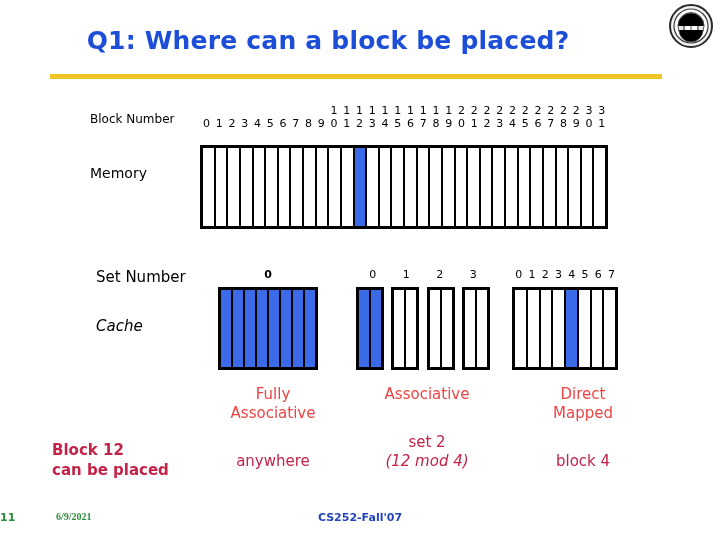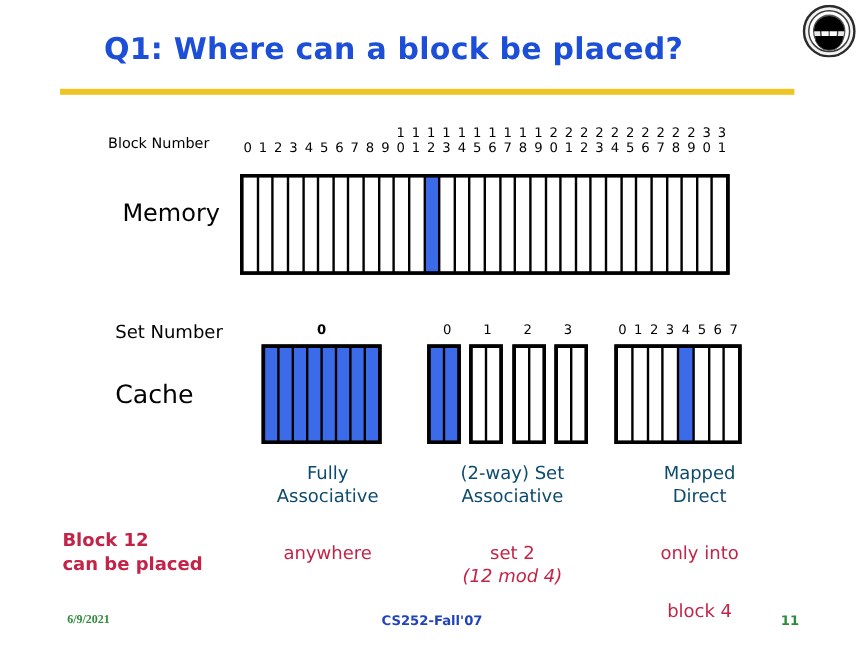--- a/index.html
+++ b/index.html
@@ -20,23 +20,23 @@
   }
   #seal{
     position:absolute;left:668px;top:4px;width:46px;height:44px;
   }
   
   .row-label{
     position:absolute;color:#000;white-space:nowrap;
     font-family:"DejaVu Sans","Liberation Sans",sans-serif;
   }
   #label-block-number{left:90px;top:112px;font-size:12px;}
-  #label-memory{left:102px;top:165px;font-size:20px;}
+  #label-memory{left:90px;top:165px;font-size:14px;}
   #label-set-number{left:96px;top:268px;font-size:15px;}
-  #label-cache{left:96px;top:317px;font-size:21px;}
+  #label-cache{left:96px;top:317px;font-size:15px;font-style:italic;}
 
   
   #blocknum-strip{
     position:absolute;left:200px;top:104px;width:408px;height:40px;
   }
   #blocknum-strip .digit-col{
     float:left;width:12.75px;text-align:center;
     font-size:11px;line-height:13px;color:#000;
     font-family:"DejaVu Sans","Liberation Sans",sans-serif;
   }
@@ -91,36 +91,36 @@
 
   
   #cache-direct{left:512px;top:268px;width:106px;}
   #cache-direct .set-box{width:106px;}
 
   
   .caption{
     position:absolute;text-align:center;font-size:15px;line-height:19px;
     font-family:"DejaVu Sans","Liberation Sans",sans-serif;
   }
-  .caption .cap-head{color:#0c4a6e;}
+  .caption .cap-head{color:#ef4444;}
   .caption .cap-body{color:#C42348;margin-top:29px;}
   .caption .cap-mod{color:#C42348;font-style:italic;}
   #caption-fully{left:198px;top:385px;width:150px;}
   #caption-twoway{left:348px;top:385px;width:158px;}
   #caption-direct{left:508px;top:385px;width:150px;}
 
   #block-callout{
     position:absolute;left:52px;top:440px;width:160px;
     font-size:15px;line-height:20px;font-weight:bold;color:#C42348;
   }
 
   
   #footer-date{position:absolute;left:56px;top:511px;font-size:10px;font-weight:bold;color:#2E8B3C;font-family:Liberation Serif, serif;}
   #footer-course{position:absolute;left:0;top:511px;width:720px;text-align:center;font-size:11px;font-weight:bold;color:#2244BB;}
-  #footer-page{position:absolute;left:0;top:511px;width:666px;text-align:right;font-size:11px;font-weight:bold;color:#2E8B3C;}
+  #footer-page{position:absolute;left:0;top:511px;width:666px;font-size:11px;font-weight:bold;color:#2E8B3C;}
 </style>
 </head>
 <body>
 
 <div id="slide-title">Q1: Where can a block be placed?</div>
 <div id="title-rule"></div>
 
 <div id="seal">
   <svg viewBox="0 0 46 44" width="46" height="44" aria-hidden="true">
     <ellipse cx="23" cy="22" rx="21" ry="21" fill="#f2f2f2" stroke="#2b2b2b" stroke-width="2"></ellipse>
@@ -376,29 +376,27 @@
       </div>
     </div>
 </div>
 
 <div class="caption" id="caption-fully">
     <div class="cap-head">Fully</div>
     <div class="cap-head">Associative</div>
     <div class="cap-body">anywhere</div>
   </div>
 <div class="caption" id="caption-twoway">
-    <div class="cap-head">(2-way) Set</div>
     <div class="cap-head">Associative</div>
     <div class="cap-body">set 2</div>
     <div class="cap-mod">(12 mod 4)</div>
   </div>
 <div class="caption" id="caption-direct">
+    <div class="cap-head">Direct</div>
     <div class="cap-head">Mapped</div>
-    <div class="cap-head">Direct</div>
-    <div class="cap-body">only into</div>
     <div class="cap-body">block 4</div>
   </div>
 
 <div id="block-callout">
   <div>Block 12</div>
   <div>can be placed</div>
 </div>
 
 <div id="footer-date">6/9/2021</div>
 <div id="footer-course">CS252-Fall'07</div>

